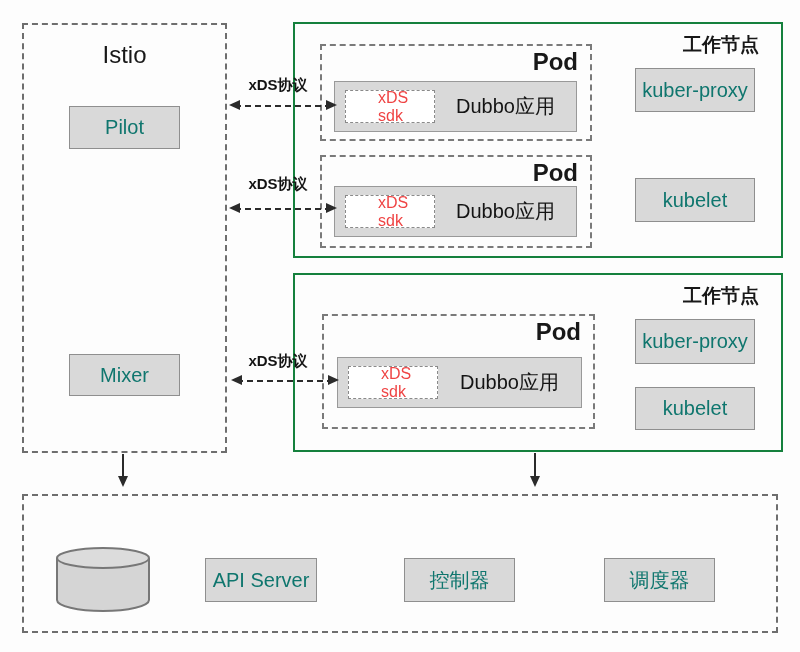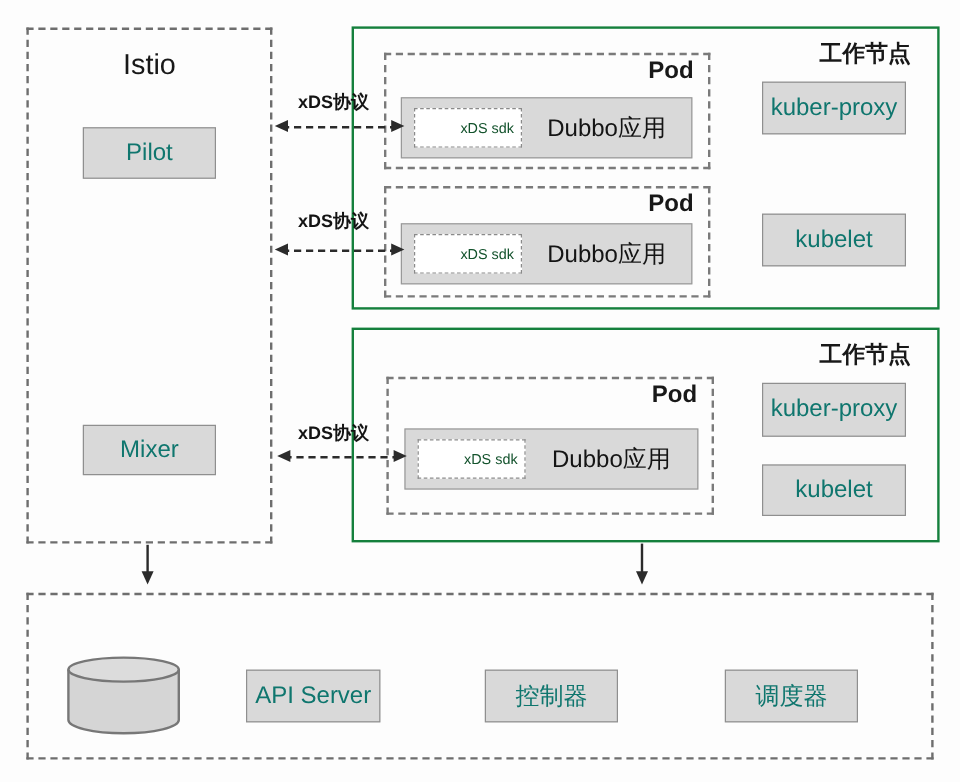--- a/index.html
+++ b/index.html
@@ -17,30 +17,30 @@
 
   
   .gnode {
     position:absolute; background:#d9d9d9; border:1.5px solid #8f8f8f;
     display:flex; align-items:center; justify-content:center;
     font-size:20px; color:#0f766e;
   }
 
   
   .pod { position:absolute; border:2px dashed #7a7a7a; }
-  .pod-label { position:absolute; right:12px; top:2px; font-size:20px; font-weight:600; color:#181818;margin-left:47px; }
+  .pod-label { position:absolute; right:12px; top:2px; font-size:24px; font-weight:600; color:#181818;margin-left:47px; }
   .dubbo {
     position:absolute; background:#d9d9d9; border:1.5px solid #999;
     display:flex; align-items:center;
   }
   .xds-sdk {
     width:90px; height:33px; margin-left:10px; flex:0 0 auto;
     background:#ffffff; border:1.5px dashed #8a8a8a;
     display:flex; align-items:center; justify-content:center;
-    font-size:12px; color:#14532d;padding-left:32px;
+    font-size:16px; color:#ef4444;padding-left:32px;
   }
   .dubbo-label { flex:1; text-align:center; font-size:20px; font-weight:500; color:#141414; }
 
   
   .harrow { position:absolute; height:0; border-top:2px dashed #2b2b2b; }
   .harrow::before {
     content:""; position:absolute; left:-11px; top:-7px; width:0; height:0;
     border:5px solid transparent; border-right:11px solid #2b2b2b;
   }
   .harrow::after {

